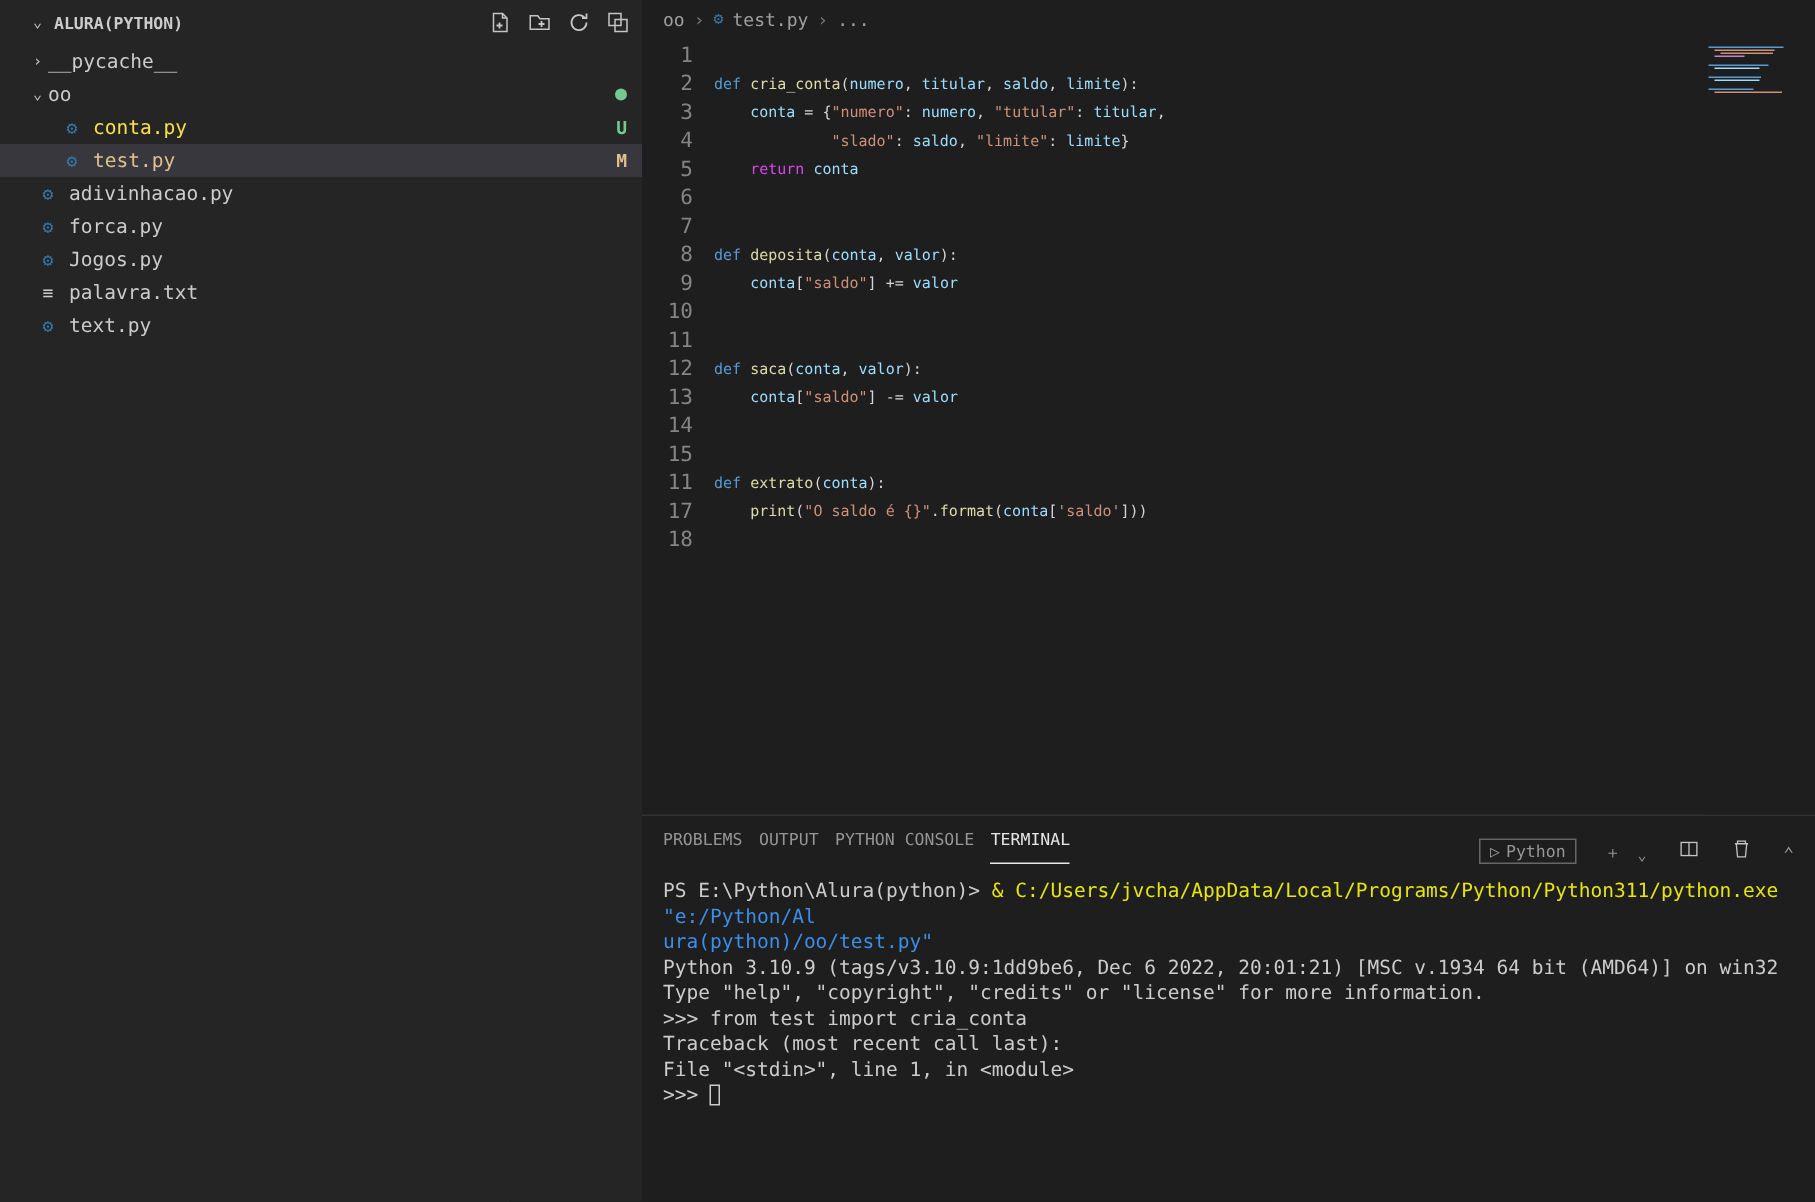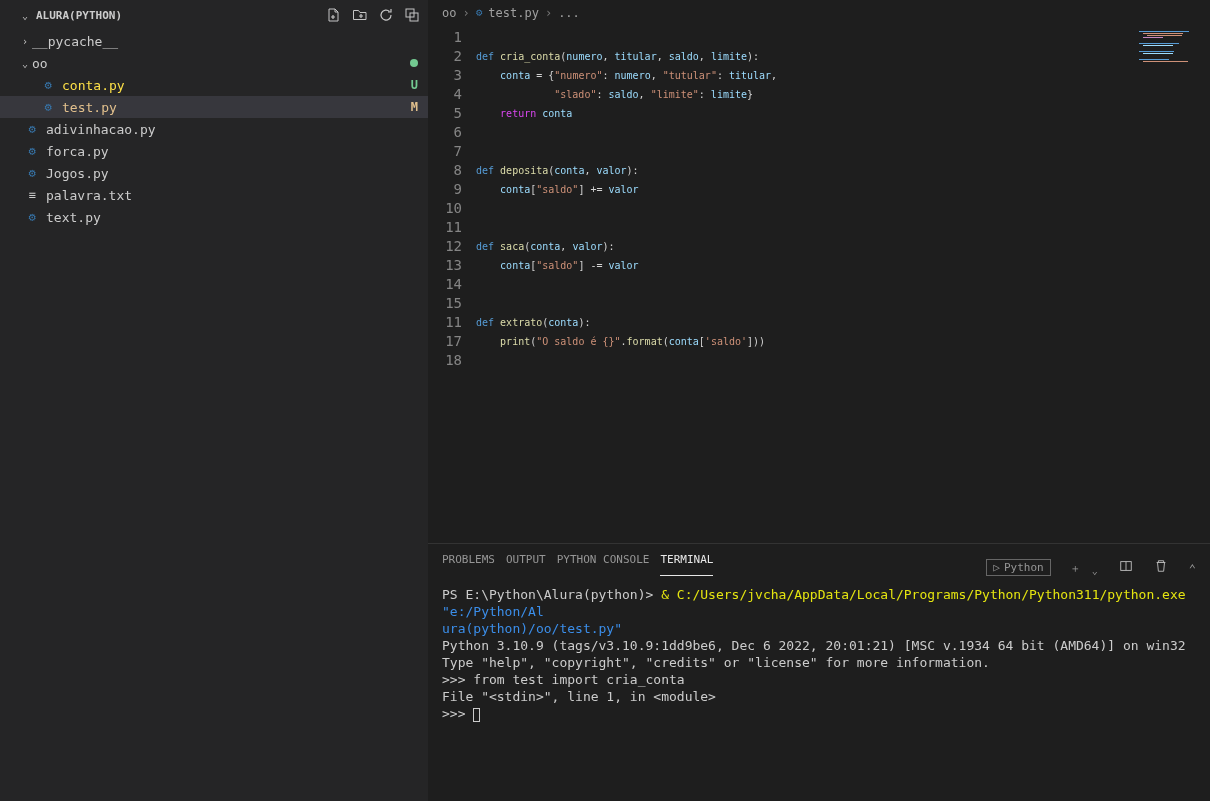--- a/index.html
+++ b/index.html
@@ -213,16 +213,17 @@
         </svg></span>
     <span style="margin-left:10px;font-size:12px">⌃</span>
   </div>
 
   <div class="terminal">
     <div><span>PS E:\Python\Alura(python)&gt; </span><span class="t-cmd">&amp; </span><span class="t-cmd">C:/Users/jvcha/AppData/Local/Programs/Python/Python311/python.exe </span><span class="t-path">"e:/Python/Al</span></div>
     <div><span class="t-path">ura(python)/oo/test.py"</span></div>
     <div>Python 3.10.9 (tags/v3.10.9:1dd9be6, Dec  6 2022, 20:01:21) [MSC v.1934 64 bit (AMD64)] on win32</div>
     <div>Type "help", "copyright", "credits" or "license" for more information.</div>
     <div>&gt;&gt;&gt; from test import cria_conta</div>
+    <div>Traceback (most recent call last):</div>
     <div>  File "&lt;stdin&gt;", line 1, in &lt;module&gt;</div>
     <div><span>&gt;&gt;&gt; </span><span class="cursor-box"></span></div>
   </div>
 </div>
 
 </body></html>

